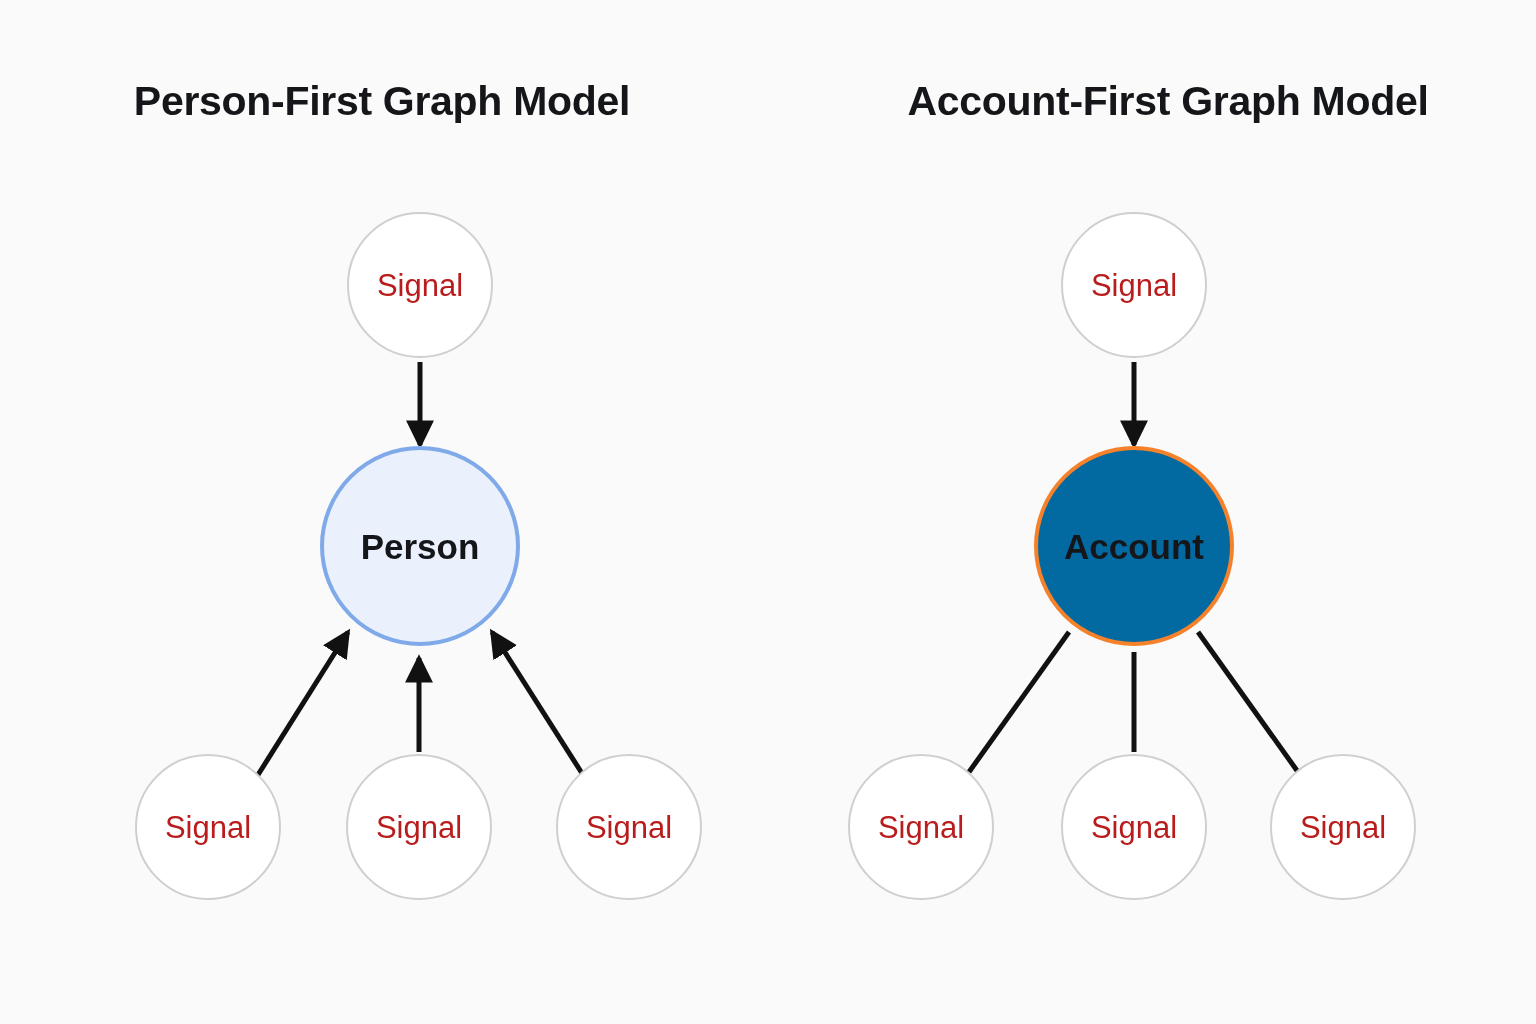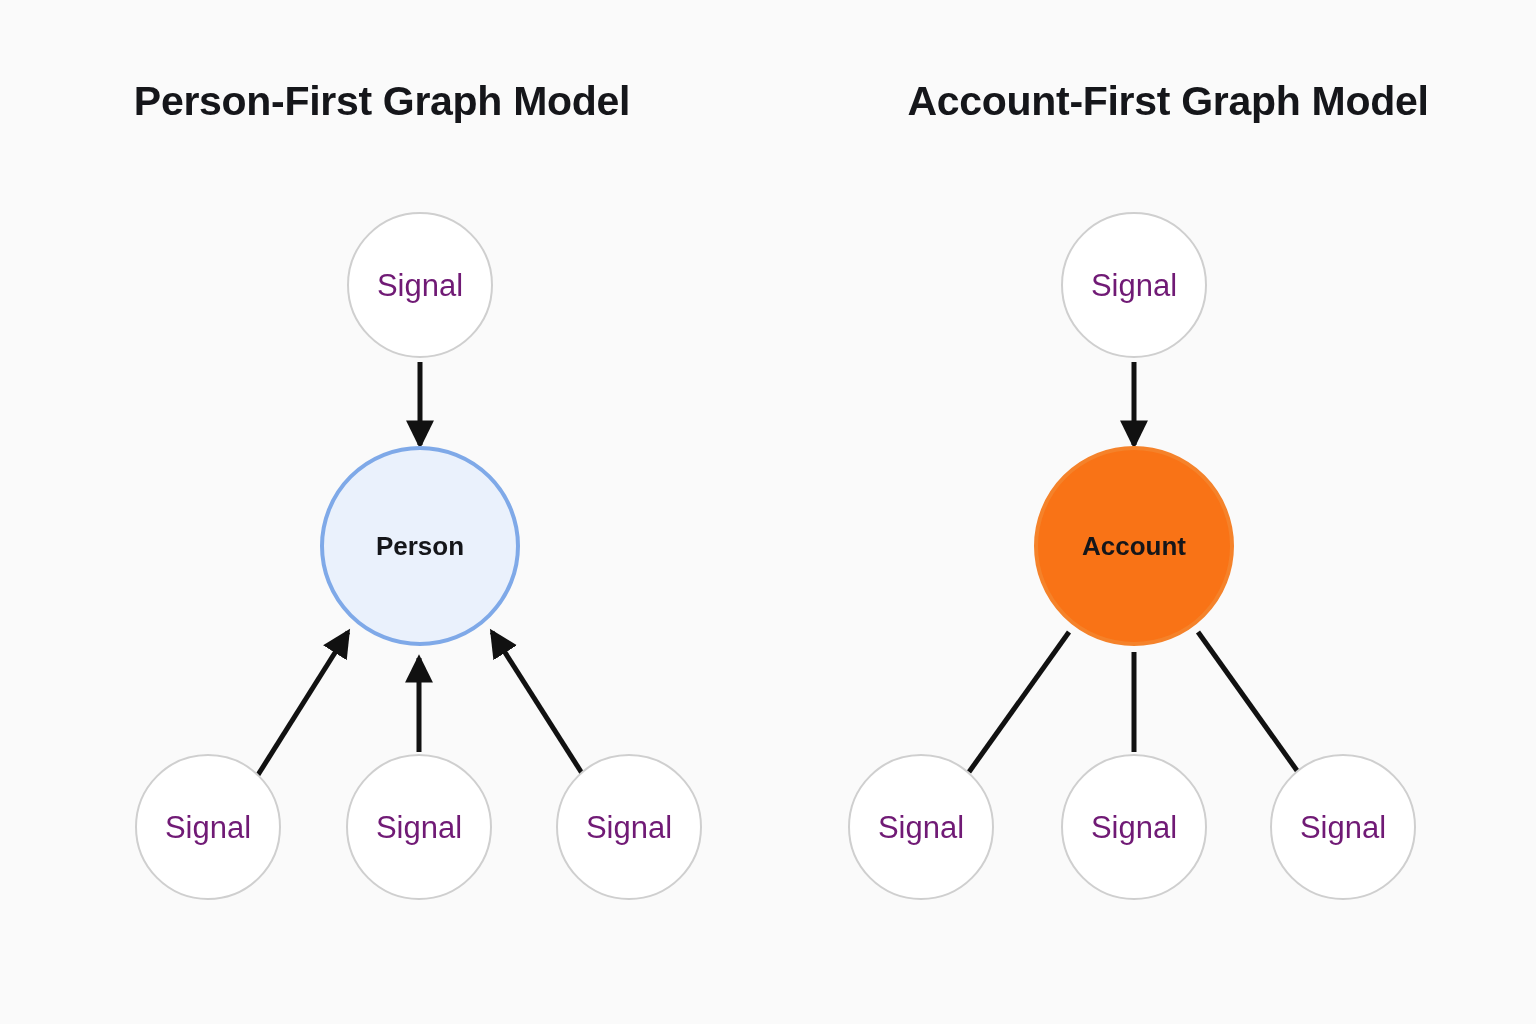--- a/index.html
+++ b/index.html
@@ -61,35 +61,35 @@
     justify-content: center;
     text-align: center;
   }
   .node-signal {
     width: 146px;
     height: 146px;
     background: #ffffff;
     border: 2px solid #cfcfcf;
     font-size: 31px;
     font-weight: normal;
-    color: #701a75;
+    color: #b91c1c;
   }
   .node-hub {
     width: 200px;
     height: 200px;
-    font-size: 26px;
+    font-size: 35px;
     font-weight: bold;
     color: #15161a;
   }
   .node-hub.person {
     background: #eaf1fc;
     border: 4px solid #7fa9e8;
   }
   .node-hub.account {
-    background: #f97316;
+    background: #0369a1;
     border: 4px solid #f5822a;
     align-items: center;
   }
   .node-label { line-height: 1; }
 </style>
 </head>
 <body>
 
 <div class="canvas">
 

